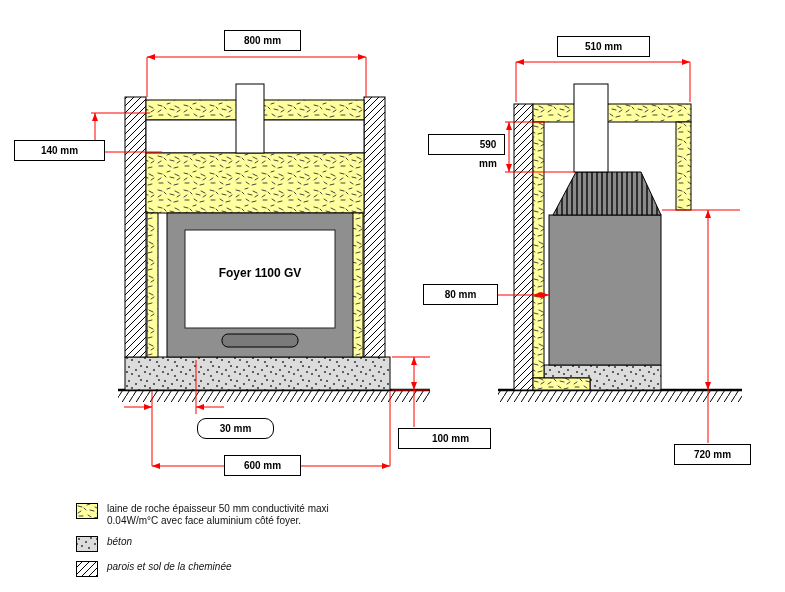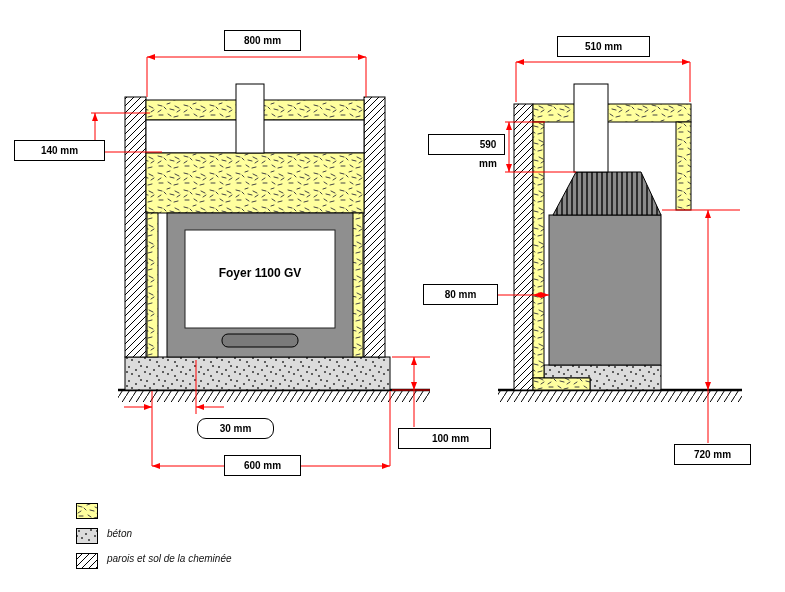--- a/index.html
+++ b/index.html
@@ -148,20 +148,24 @@
   <div class="dim-label" style="left:557px;top:36px;width:93px;">510 mm</div>
   <div class="dim-label" style="left:428px;top:134px;width:77px;padding-left:43px;">590 mm</div>
   <div class="dim-label" style="left:423px;top:284px;width:75px;">80 mm</div>
   <div class="dim-label" style="left:663px;top:444px;width:77px;margin-left:11px;">720 mm</div>
 
   <div class="legend">
     <div class="legend-row top">
       <svg class="legend-swatch" width="22" height="16">
         <rect x="0.5" y="0.5" width="21" height="15" fill="url(#wool)" stroke="#000"></rect>
       </svg>
+      <div class="legend-text">
+        <div>laine de roche épaisseur 50 mm conductivité maxi</div>
+        <div>0.04W/m°C avec face aluminium côté foyer.</div>
+      </div>
     </div>
     <div class="legend-row">
       <svg class="legend-swatch" width="22" height="16">
         <rect x="0.5" y="0.5" width="21" height="15" fill="url(#concrete)" stroke="#000"></rect>
       </svg>
       <div class="legend-text italic">béton</div>
     </div>
     <div class="legend-row">
       <svg class="legend-swatch" width="22" height="16">
         <rect x="0.5" y="0.5" width="21" height="15" fill="url(#hatch)" stroke="#000"></rect>

